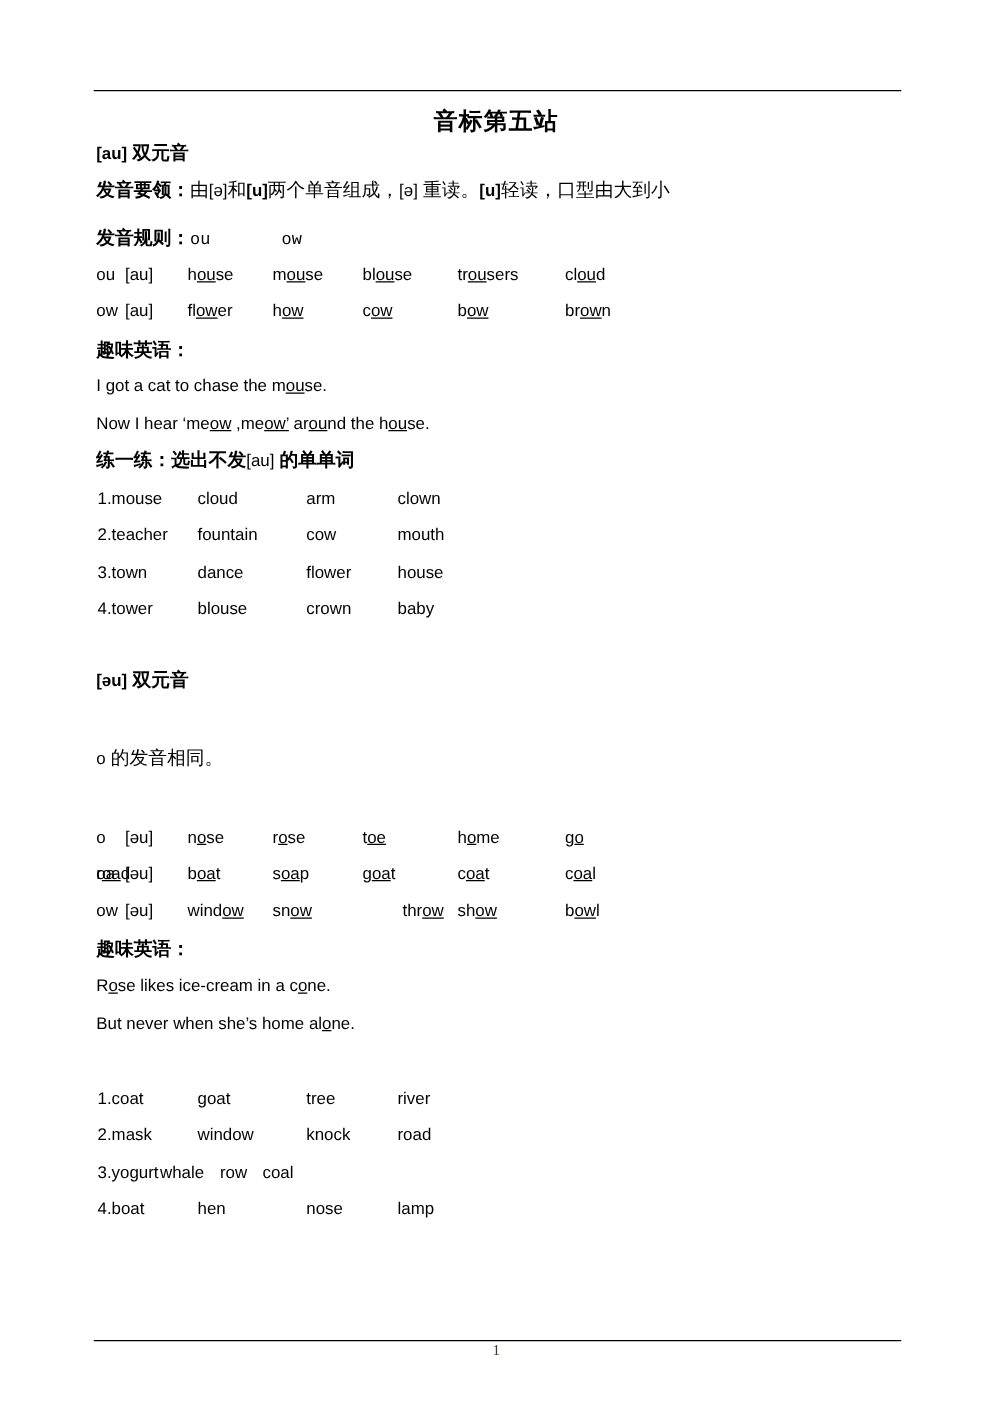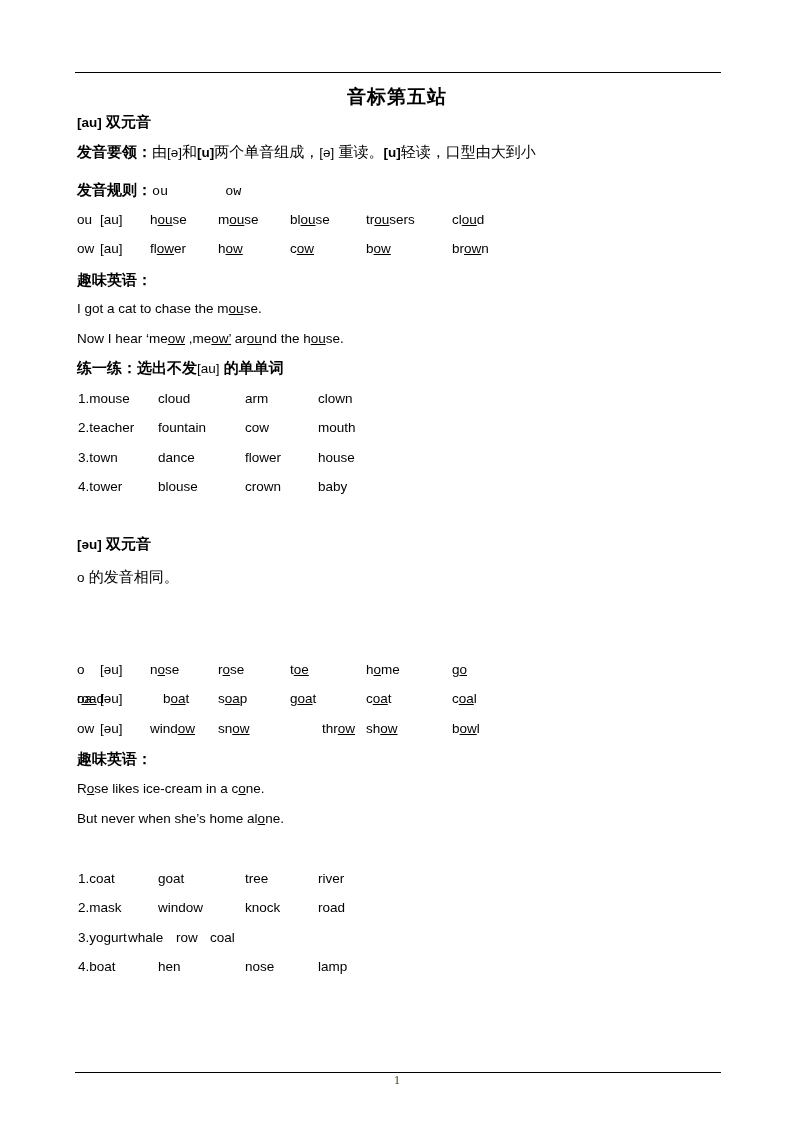--- a/index.html
+++ b/index.html
@@ -186,38 +186,38 @@
       <span style="left: 168px;">crown</span>
       <span style="left: 241px;">baby</span>
     </div>
 
   <div class="block cn-head" style="top:535px;">
     <span class="ipa">[əu]</span>
     <span>双元音</span>
   </div>
 
 
-  <div class="block cn-body" style="top:568px;">
+  <div class="block cn-body" style="top:597px;">
     <span class="ipa-plain">o</span><span> 的发音相同。</span>
   </div>
 
 
   <div class="wordrow" style="top:662px;height:18px;width:646px;">
       <span style="left: 0px;">o</span>
       <span style="left: 23px;">[əu]</span>
       <span style="left: 73px;">n<u>o</u>se</span>
       <span style="left: 141px;">r<u>o</u>se</span>
       <span style="left: 213px;">t<u>oe</u></span>
       <span style="left: 289px;">h<u>o</u>me</span>
       <span style="left: 375px;">g<u>o</u></span>
     </div>
   <div class="wordrow" style="top:691px;height:18px;width:646px;">
       <span style="left: 0px;">oa</span>
       <span style="left: 23px;">[əu]</span>
-      <span style="left: 86px;">b<u>oa</u>t</span>
+      <span style="left: 73px;">b<u>oa</u>t</span>
       <span style="left: 141px;">s<u>oa</u>p</span>
       <span style="left: 213px;">g<u>oa</u>t</span>
       <span style="left: 289px;">c<u>oa</u>t</span>
       <span style="left: 375px;">c<u>oa</u>l</span>
       <span>r<u>oa</u>d</span>
     </div>
   <div class="wordrow" style="top:721px;height:18px;width:646px;">
       <span style="left: 0px;">ow</span>
       <span style="left: 23px;">[əu]</span>
       <span style="left: 73px;">wind<u>ow</u></span>

